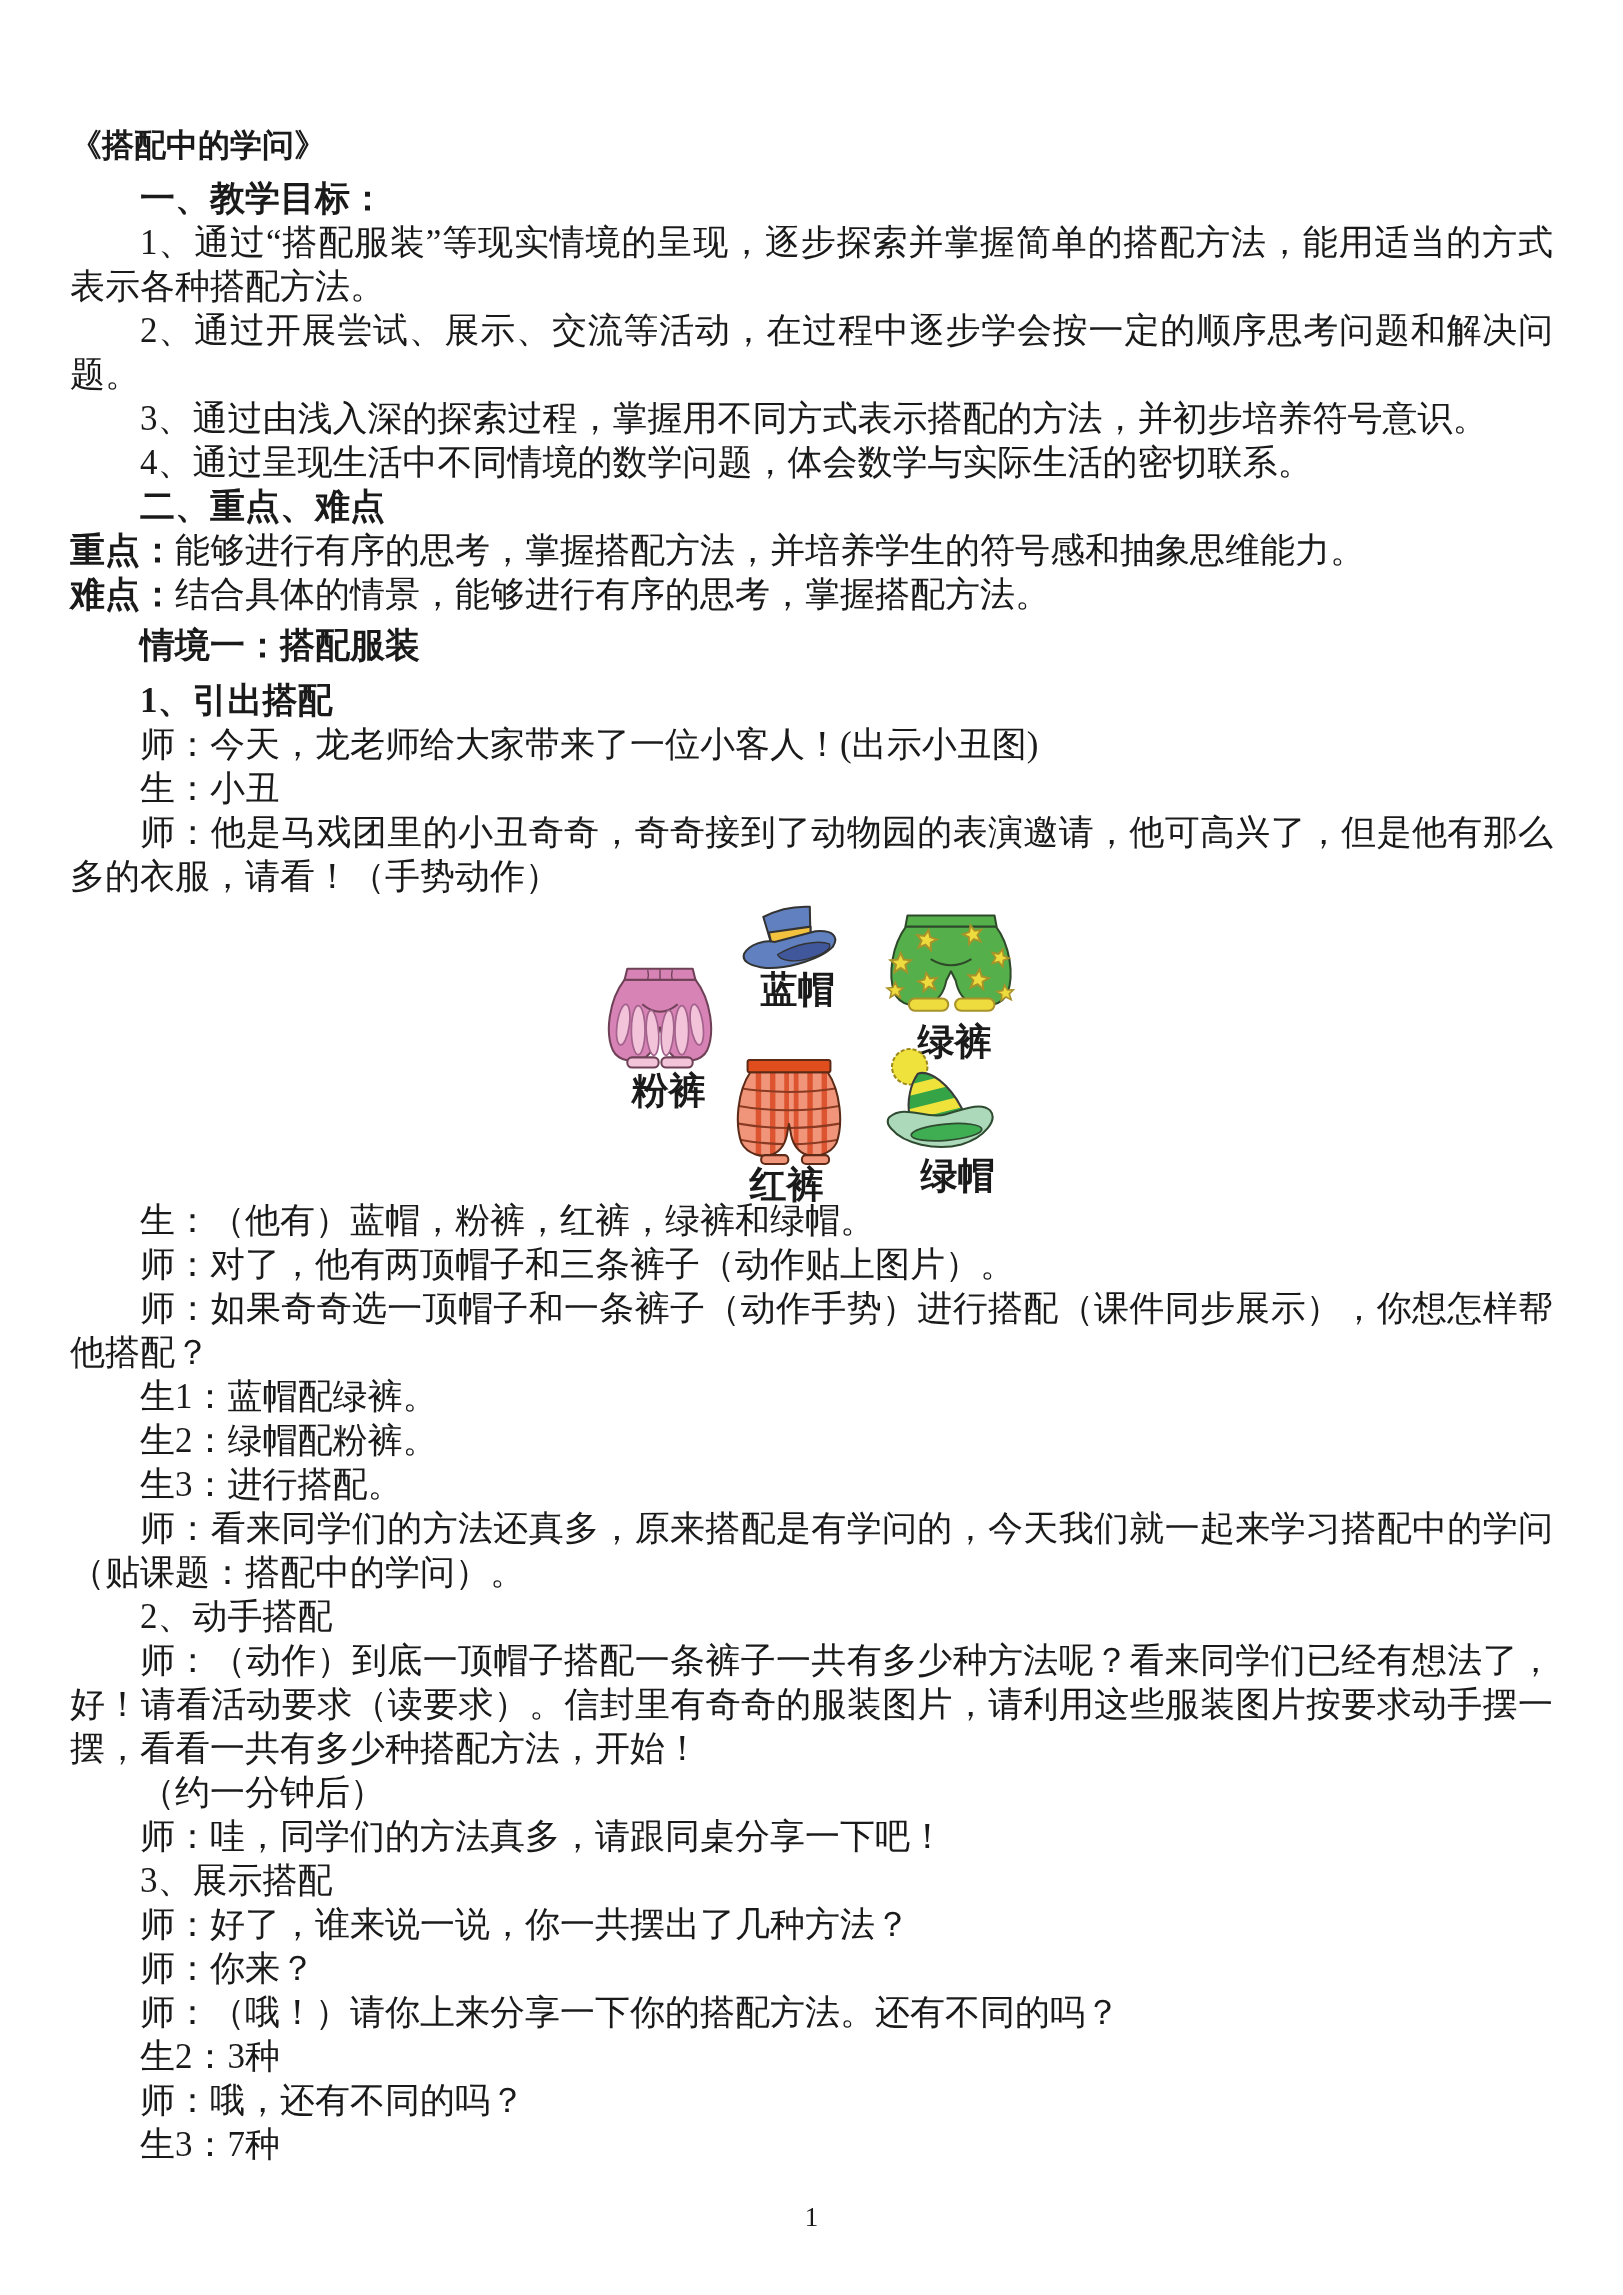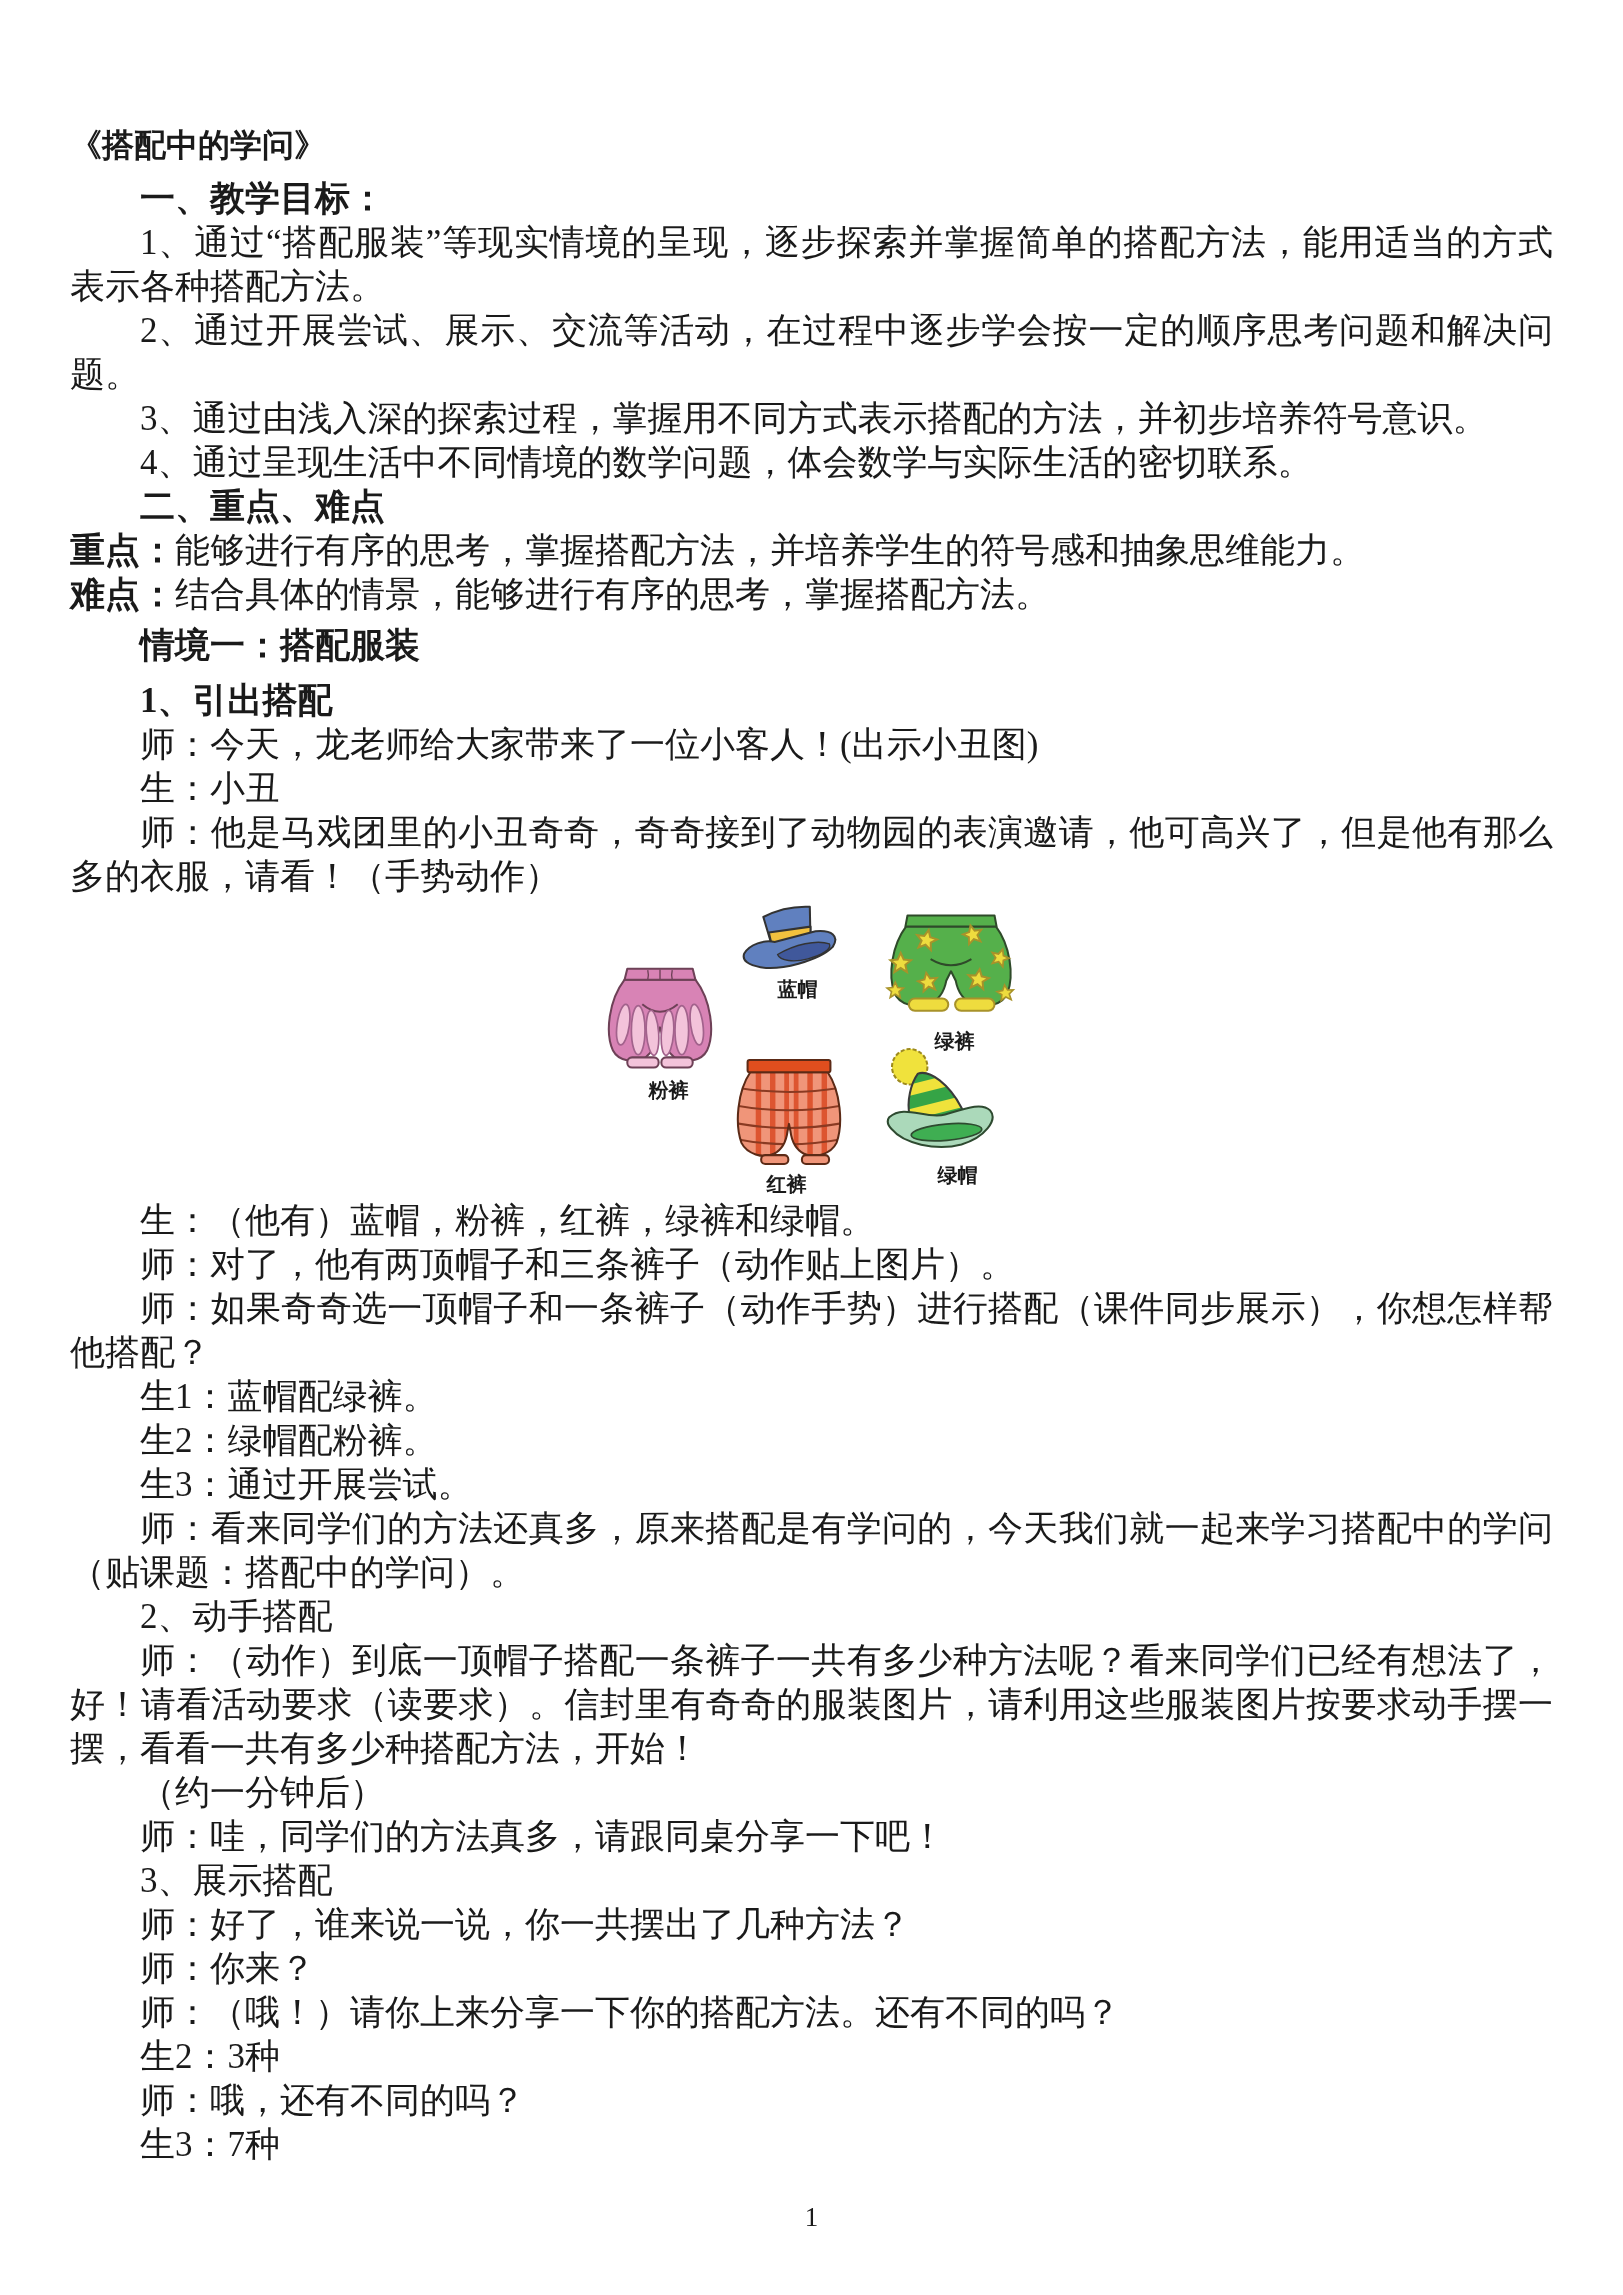--- a/index.html
+++ b/index.html
@@ -20,21 +20,21 @@
   p.h { font-weight:bold; }
   p.flush { text-indent:0; }
   p.mt1 { margin-top:6.8px; }
   p.mt2 { margin-top:11px; }
   .lbl { font-weight:bold; }
   .figure { position:relative; width:450px; height:300px; margin-left:516px; }
   .fig-item { position:absolute; }
   .fig-item svg { display:block; }
   .fig-label {
     position:absolute; width:109px; text-align:center;
-    font-weight:bold; font-size:20px; line-height:33px; text-indent:0;
+    font-weight:bold; font-size:37px; line-height:33px; text-indent:0;
   }
   .page-number {
     position:absolute; left:0; right:0; top:3228;
     top:2201px; text-align:center; font-size:27px; line-height:33px;
   }
 </style>
 </head>
 <body>
 
 <div class="page">
@@ -181,21 +181,21 @@
       </div>
       <div class="fig-label" style="left:317px; top:260px;">绿帽</div>
 
     </div>
 
     <p>生：（他有）蓝帽，粉裤，红裤，绿裤和绿帽。</p>
     <p>师：对了，他有两顶帽子和三条裤子（动作贴上图片）。</p>
     <p>师：如果奇奇选一顶帽子和一条裤子（动作手势）进行搭配（课件同步展示），你想怎样帮他搭配？</p>
     <p>生1：蓝帽配绿裤。</p>
     <p>生2：绿帽配粉裤。</p>
-    <p>生3：通过开展尝试。</p>
+    <p>生3：进行搭配。</p>
     <p>师：看来同学们的方法还真多，原来搭配是有学问的，今天我们就一起来学习搭配中的学问（贴课题：搭配中的学问）。</p>
     <p>2、动手搭配</p>
     <p>师：（动作）到底一顶帽子搭配一条裤子一共有多少种方法呢？看来同学们已经有想法了，好！请看活动要求（读要求）。信封里有奇奇的服装图片，请利用这些服装图片按要求动手摆一摆，看看一共有多少种搭配方法，开始！</p>
     <p>（约一分钟后）</p>
     <p>师：哇，同学们的方法真多，请跟同桌分享一下吧！</p>
     <p>3、展示搭配</p>
     <p>师：好了，谁来说一说，你一共摆出了几种方法？</p>
     <p>师：你来？</p>
     <p>师：（哦！）请你上来分享一下你的搭配方法。还有不同的吗？</p>
     <p>生2：3种</p>

